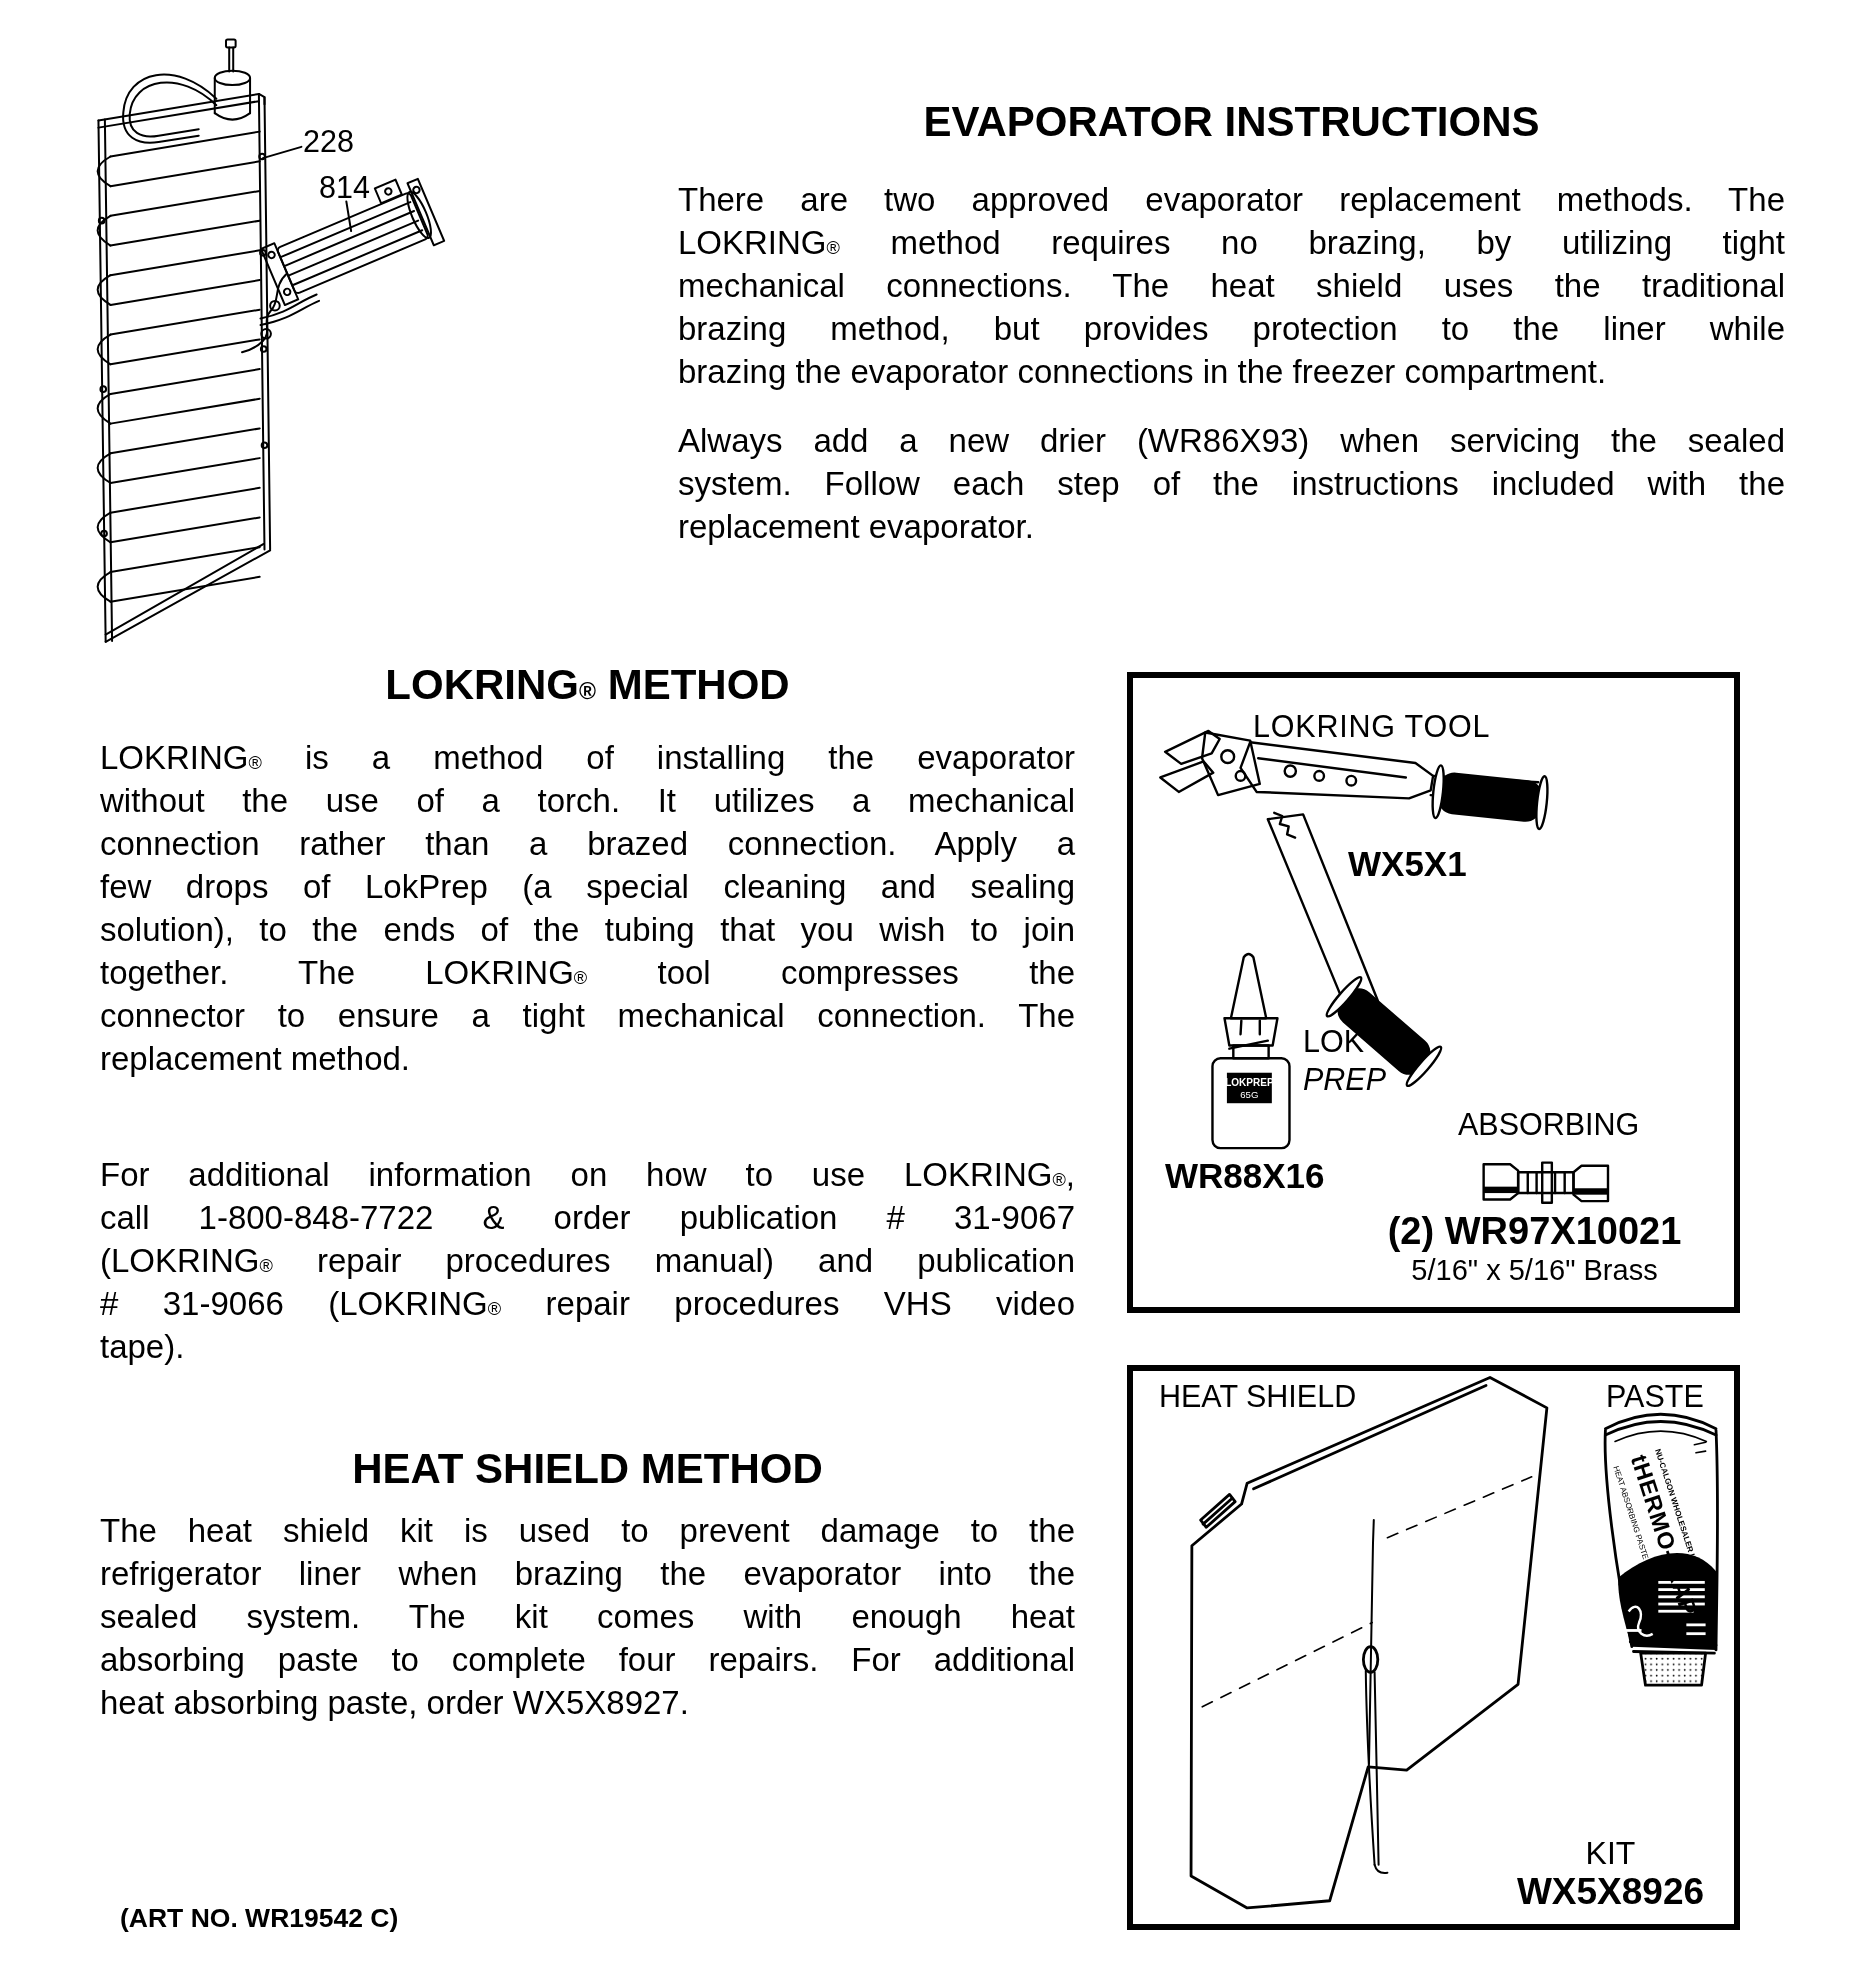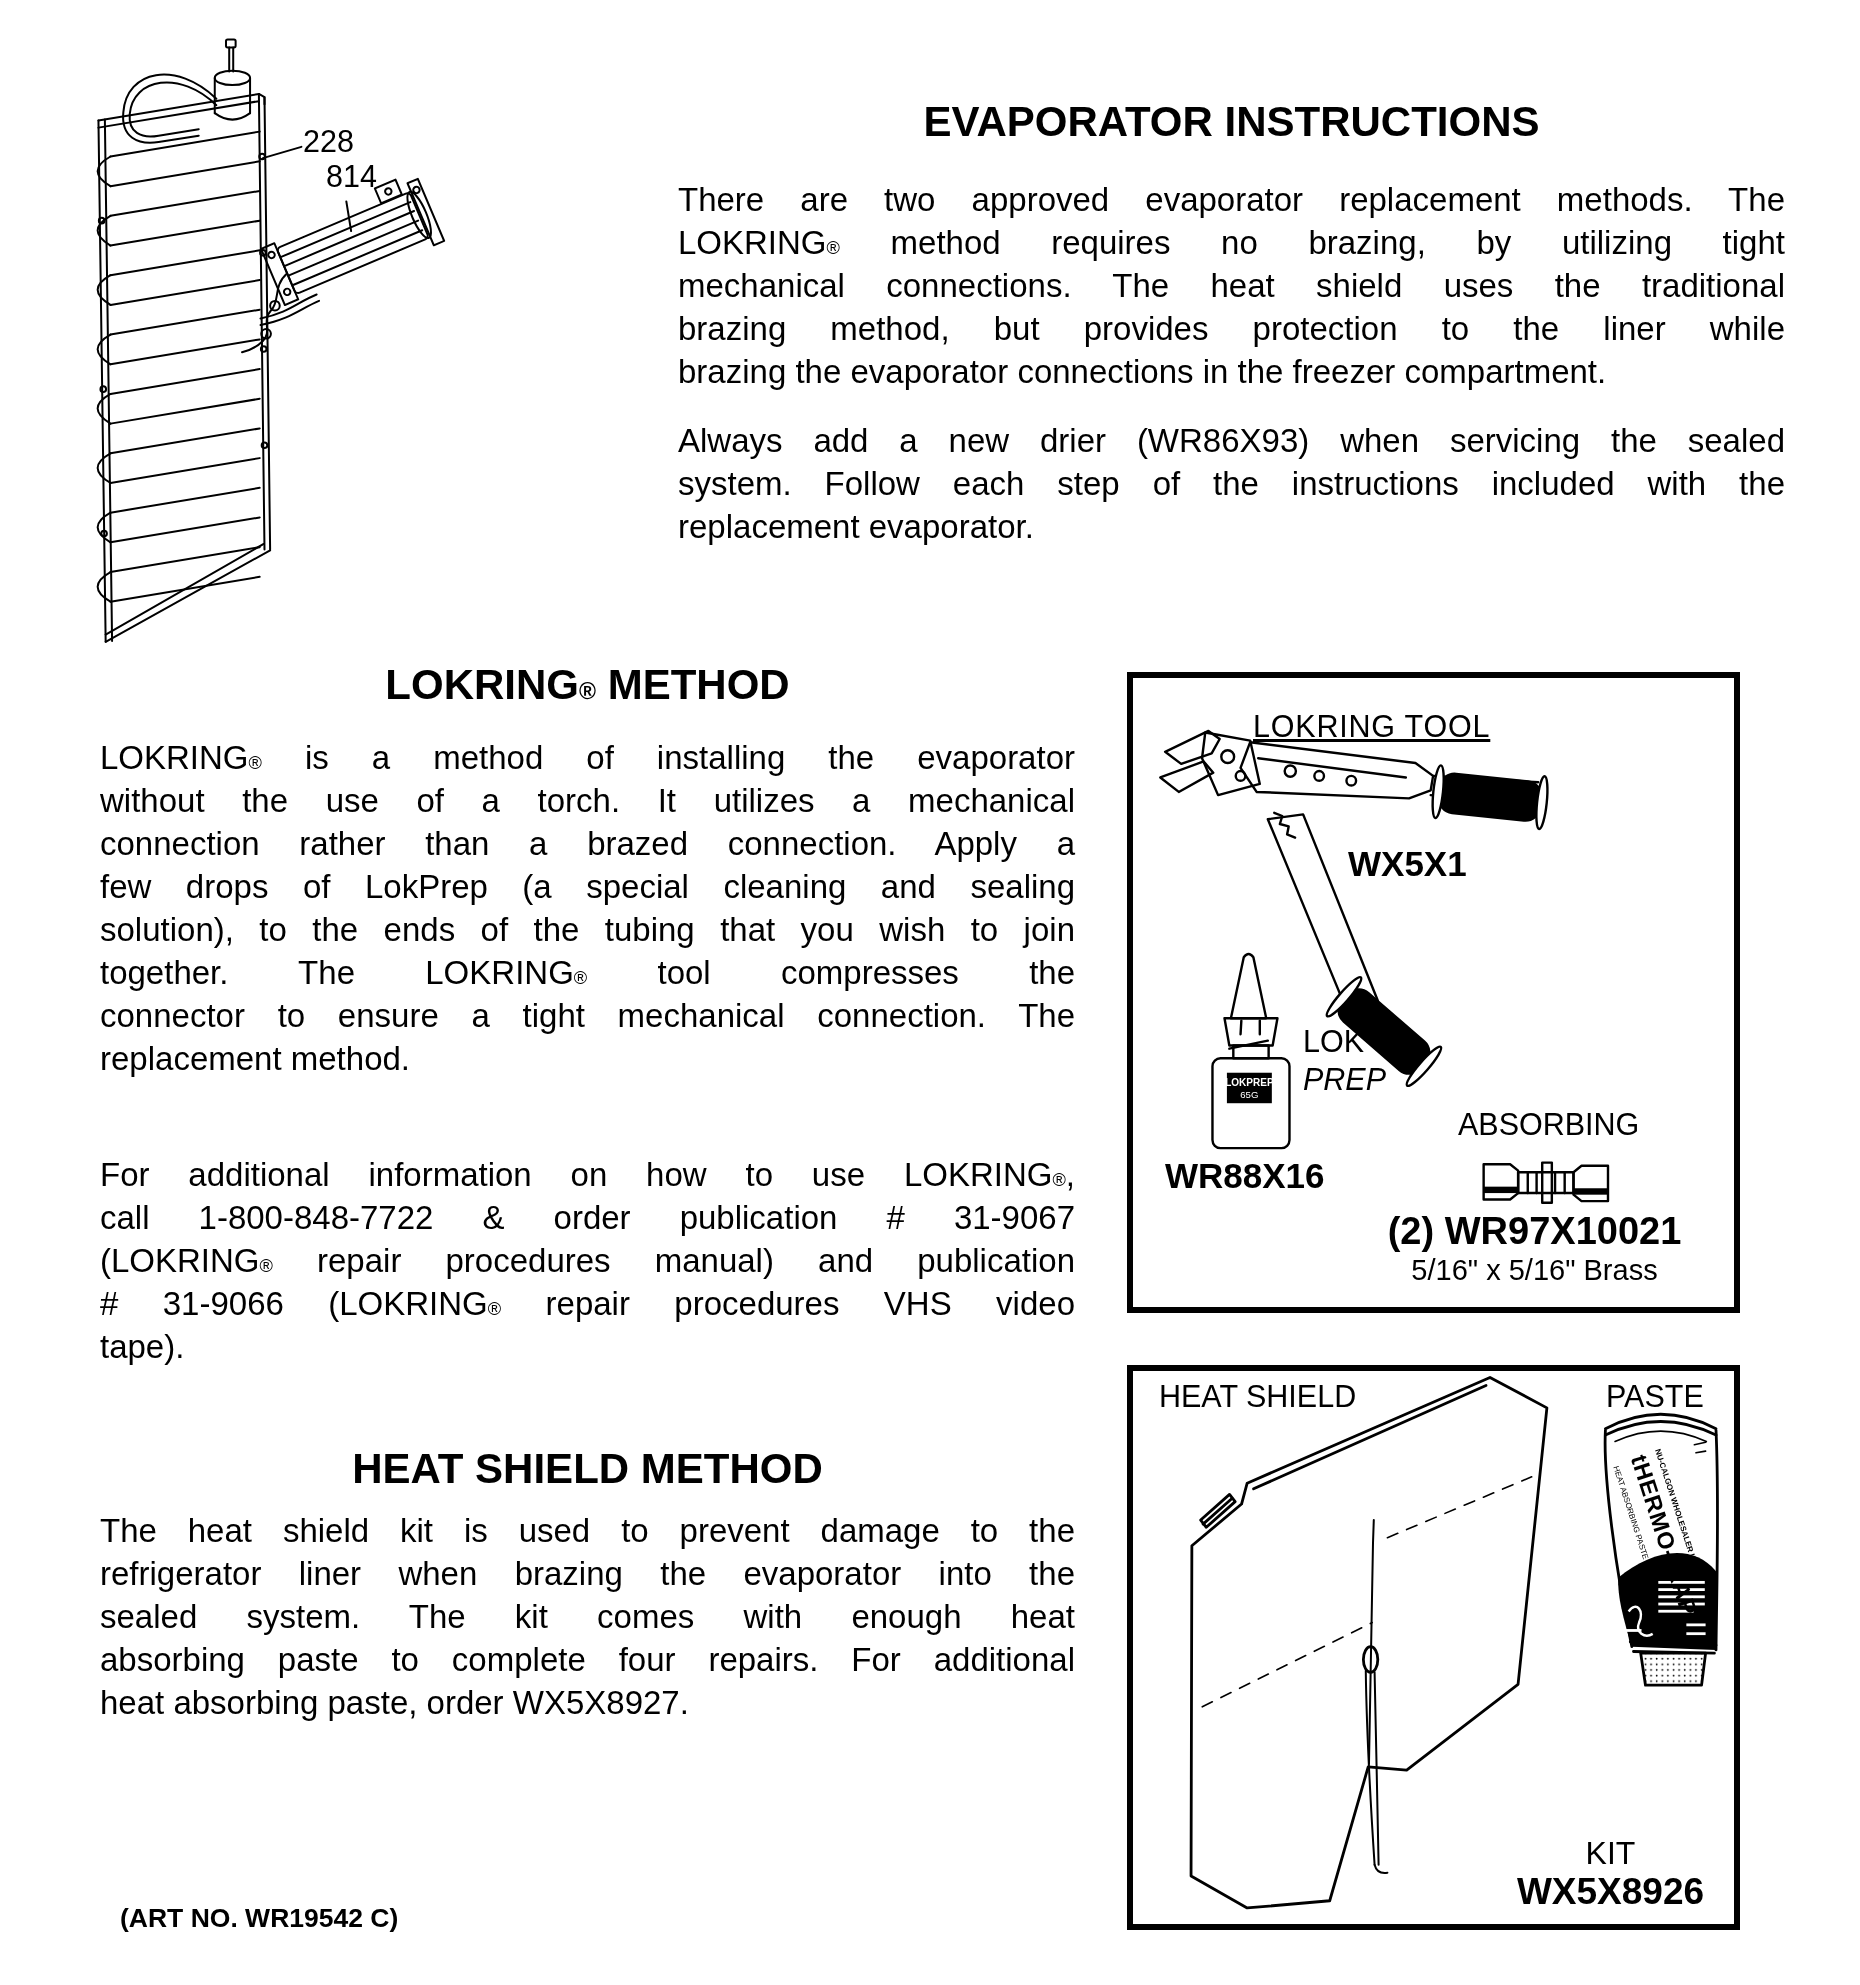--- a/index.html
+++ b/index.html
@@ -84,21 +84,21 @@
         <circle cx="243" cy="336" r="6"></circle>
           <circle cx="232" cy="371" r="6"></circle>
         <path d="M225,352 C262,344 270,332 295,322"></path>
         <path d="M225,360 C264,352 274,340 298,330"></path>
 
         <path d="M276,138 L228,152"></path>
         <path d="M332,206 L338,243"></path>
       </g>
     </svg>
     <div class="callout" style="left:223px;top:88px;">228</div>
-    <div class="callout" style="left:239px;top:123px;margin-left:7px;">814</div>
+    <div class="callout" style="left:239px;top:134px;">814</div>
   </div>
 
   <div class="abs h1" style="left:678px;top:98px;width:1107px;">EVAPORATOR INSTRUCTIONS</div>
 
   <div class="abs body-text" style="left:678px;top:178px;width:1107px;">
     <div class="jl">There are two approved evaporator replacement methods. The</div>
     <div class="jl">LOKRING<sup>®</sup> method requires no brazing, by utilizing tight</div>
     <div class="jl">mechanical connections. The heat shield uses the traditional</div>
     <div class="jl">brazing method, but provides protection to the liner while</div>
     <div class="ll">brazing the evaporator connections in the freezer compartment.</div>
@@ -187,21 +187,21 @@
         <path d="M592,608 L559,608 L549,616 L549,644 L559,652 L592,652 Z"></path>
         <rect x="480" y="616" width="69" height="26"></rect>
         <path d="M492,616 L492,642 M503,616 L503,642 M526,616 L526,642 M538,616 L538,642"></path>
         <rect x="510" y="604" width="12" height="50"></rect>
         <rect x="437" y="634" width="43" height="8" fill="#000" stroke="none"></rect>
         <rect x="549" y="636" width="43" height="8" fill="#000" stroke="none"></rect>
       </g>
       <text x="145" y="509" fill="#fff" font-size="12.5" font-weight="bold" text-anchor="middle">LOKPREP</text>
       <text x="145" y="524" fill="#fff" font-size="12" text-anchor="middle">65G</text>
     </svg>
-    <div class="lbl" style="left:120px;top:30.5px;letter-spacing:0.8px;text-decoration:underline;">LOKRING TOOL</div>
+    <div class="lbl" style="left:120px;top:30.5px;letter-spacing:0.8px;">LOKRING TOOL</div>
     <div class="part" style="left:215px;top:166px;font-size:35px;">WX5X1</div>
     <div class="lbl" style="left:170px;top:346px;text-align:center;">LOK</div>
     <div class="lbl" style="left:170px;top:384px;font-style:italic;">PREP</div>
     <div class="part" style="left:32px;top:478px;font-size:35px;">WR88X16</div>
     <div class="lbl" style="left:325px;top:429px;">ABSORBING</div>
     <div class="part ctr" style="left:225px;top:532px;width:353px;font-size:38px;">(2) WR97X10021</div>
     <div class="lbl ctr" style="left:225px;top:576px;width:353px;font-size:29px;">5/16" x 5/16" Brass</div>
   </div>
 
   <div class="pbox" style="left:1127px;top:1365px;width:601px;height:553px;">

